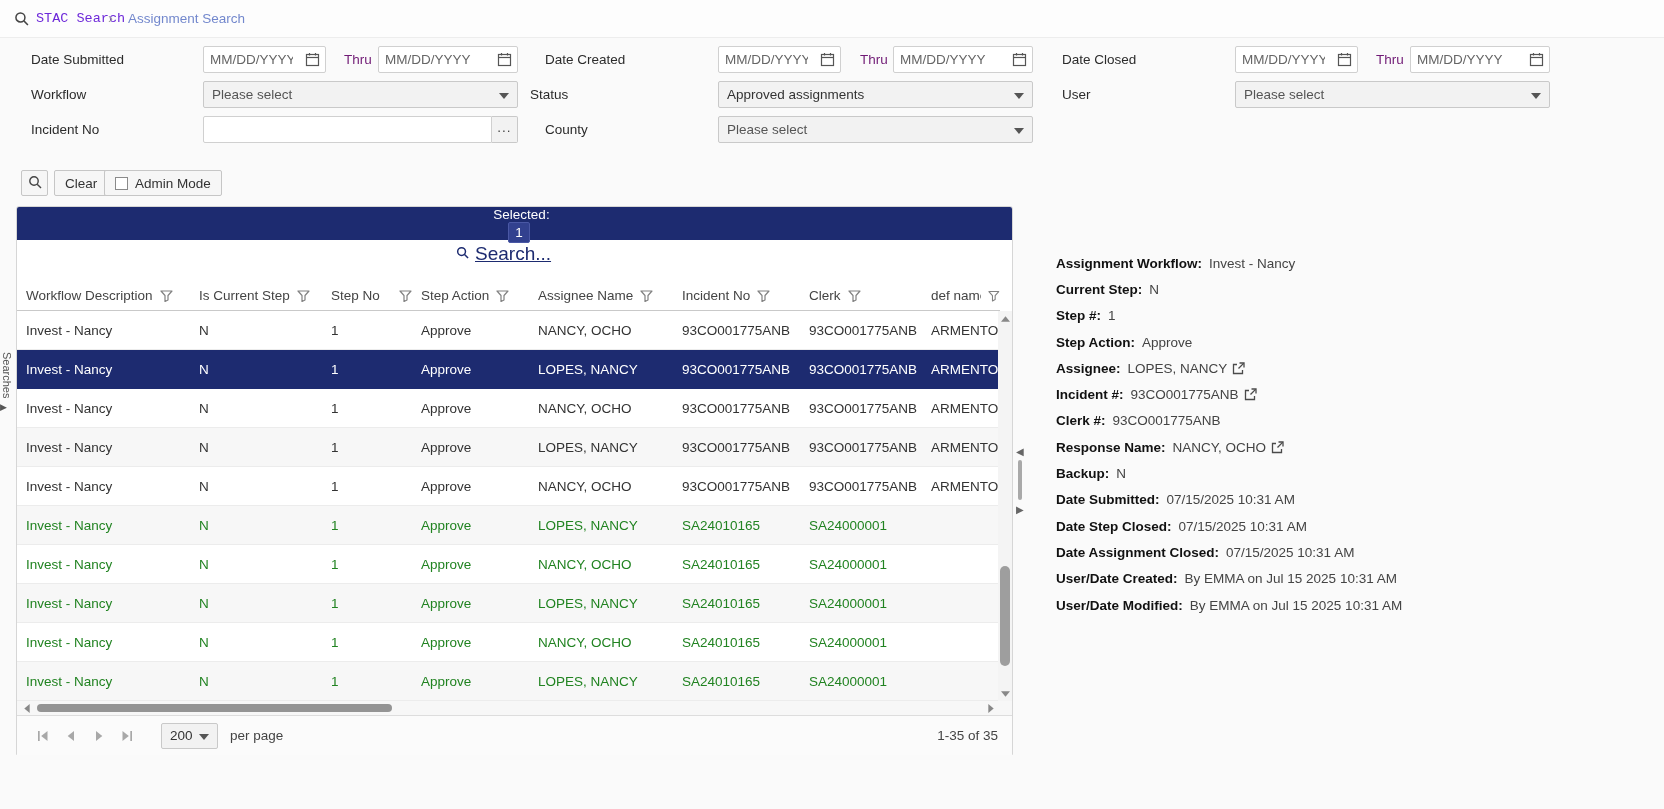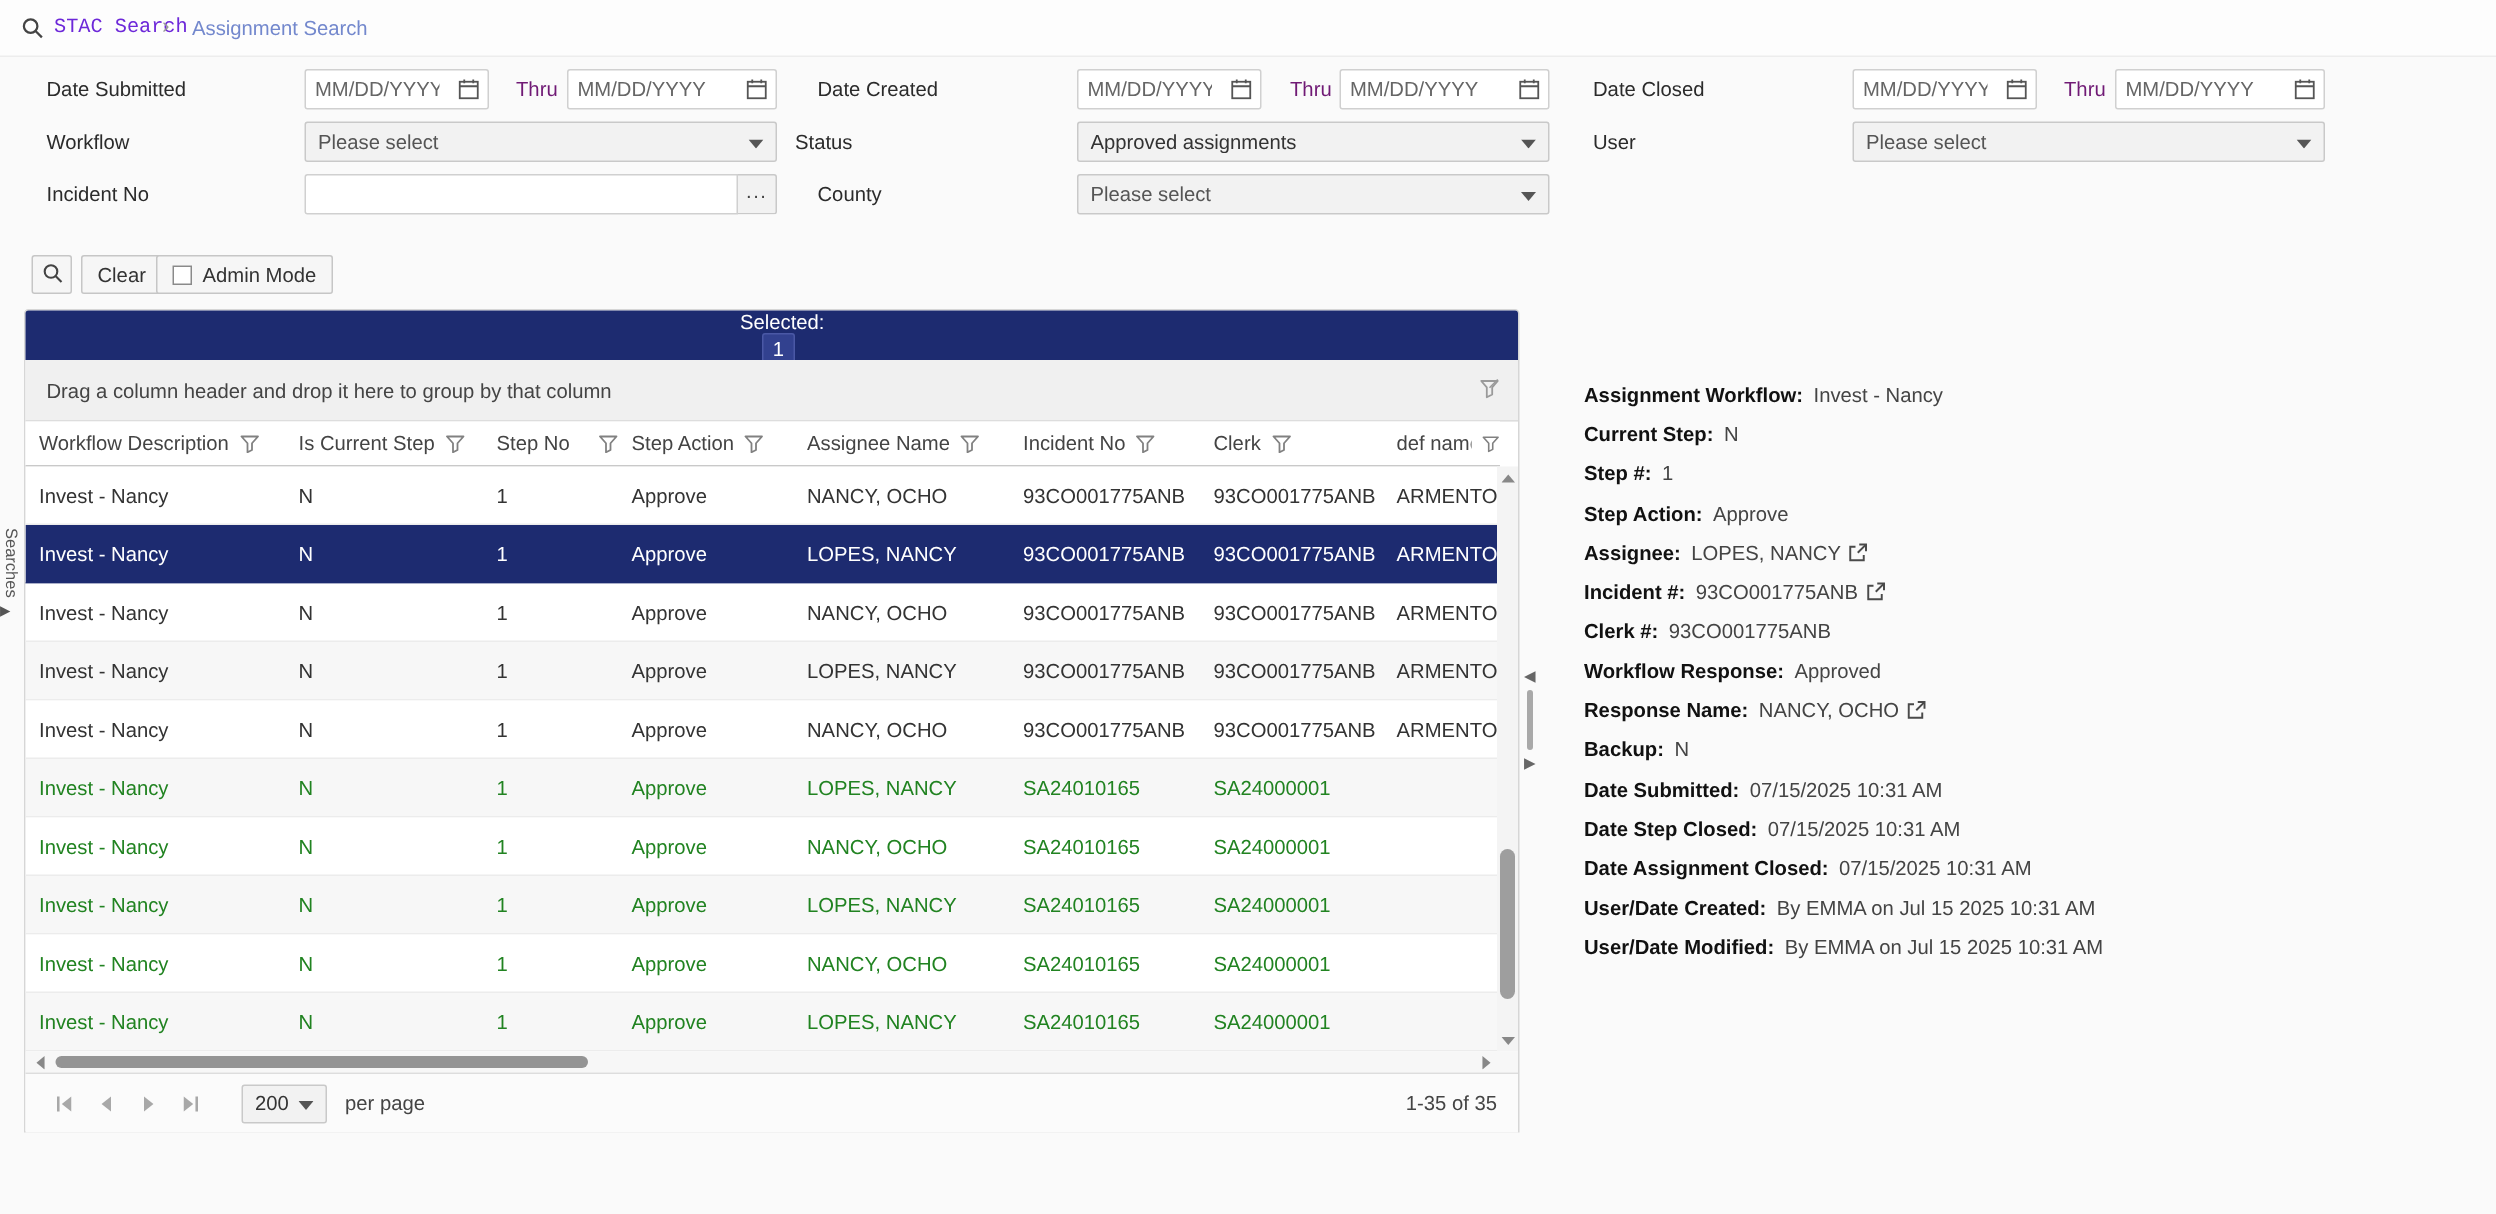--- a/index.html
+++ b/index.html
@@ -245,27 +245,20 @@
     <span class="gdivider"></span>
     <span class="gsearch">
       <span><svg width="13" height="13" viewBox="0 0 14 14">
             <circle cx="6" cy="6" r="4.2" fill="none" stroke="#1d2b70" stroke-width="1.6"></circle>
             <line x1="9.2" y1="9.2" x2="13" y2="13" stroke="#1d2b70" stroke-width="1.6"></line>
           </svg></span>
       <input placeholder="Search..." style="">
     </span>
   </div>
 
-  <div class="abs groupbar">
-    <span class="ghint">Drag a column header and drop it here to group by that column</span>
-    <span class="gicon"><svg width="14" height="14" viewBox="0 0 14 14">
-          <path d="M1.5 2h11L8.8 6.3V11l-3.6 1.8V6.3z" fill="none" stroke="#9a9a9a" stroke-width="1.2" stroke-linejoin="round"></path>
-          <line x1="12.5" y1="1" x2="7" y2="6.5" stroke="#9a9a9a" stroke-width="1.1"></line>
-        </svg></span>
-  </div>
 
   <div class="abs ghdr-row">
       <div class="gcell ghead" style="width: 173px;">
         <span class="ghtxt">Workflow Description</span>
         <svg width="13" height="12" viewBox="0 0 13 12">
           <path d="M1 1h11L8 5.5V10l-3 1.5V5.5z" fill="none" stroke="#818181" stroke-width="1.2" stroke-linejoin="round"></path>
         </svg>
       </div>
       <div class="gcell ghead" style="width: 132px;">
         <span class="ghtxt">Is Current Step</span>
@@ -518,24 +511,20 @@
             <path d="M7.5 1H12v4.5" fill="none" stroke="#4a4a4a" stroke-width="1.3"></path>
             <path d="M11.6 1.4L6.5 6.5" stroke="#4a4a4a" stroke-width="1.3"></path>
           </svg>
         </span>
       </div>
       <div class="dfield">
         <span class="dlabel">Clerk #:</span>
         <span class="dvalue">93CO001775ANB</span>
       </div>
       <div class="dfield">
-        <span class="dlabel">Workflow Response:</span>
-        <span class="dvalue">Approved</span>
-      </div>
-      <div class="dfield">
         <span class="dlabel">Response Name:</span>
         <span class="dvalue">NANCY, OCHO</span>
         <span class="dlink">
           <svg width="13" height="13" viewBox="0 0 13 13">
             <path d="M5 2.5H1.5v9h9V8" fill="none" stroke="#4a4a4a" stroke-width="1.3"></path>
             <path d="M7.5 1H12v4.5" fill="none" stroke="#4a4a4a" stroke-width="1.3"></path>
             <path d="M11.6 1.4L6.5 6.5" stroke="#4a4a4a" stroke-width="1.3"></path>
           </svg>
         </span>
       </div>

